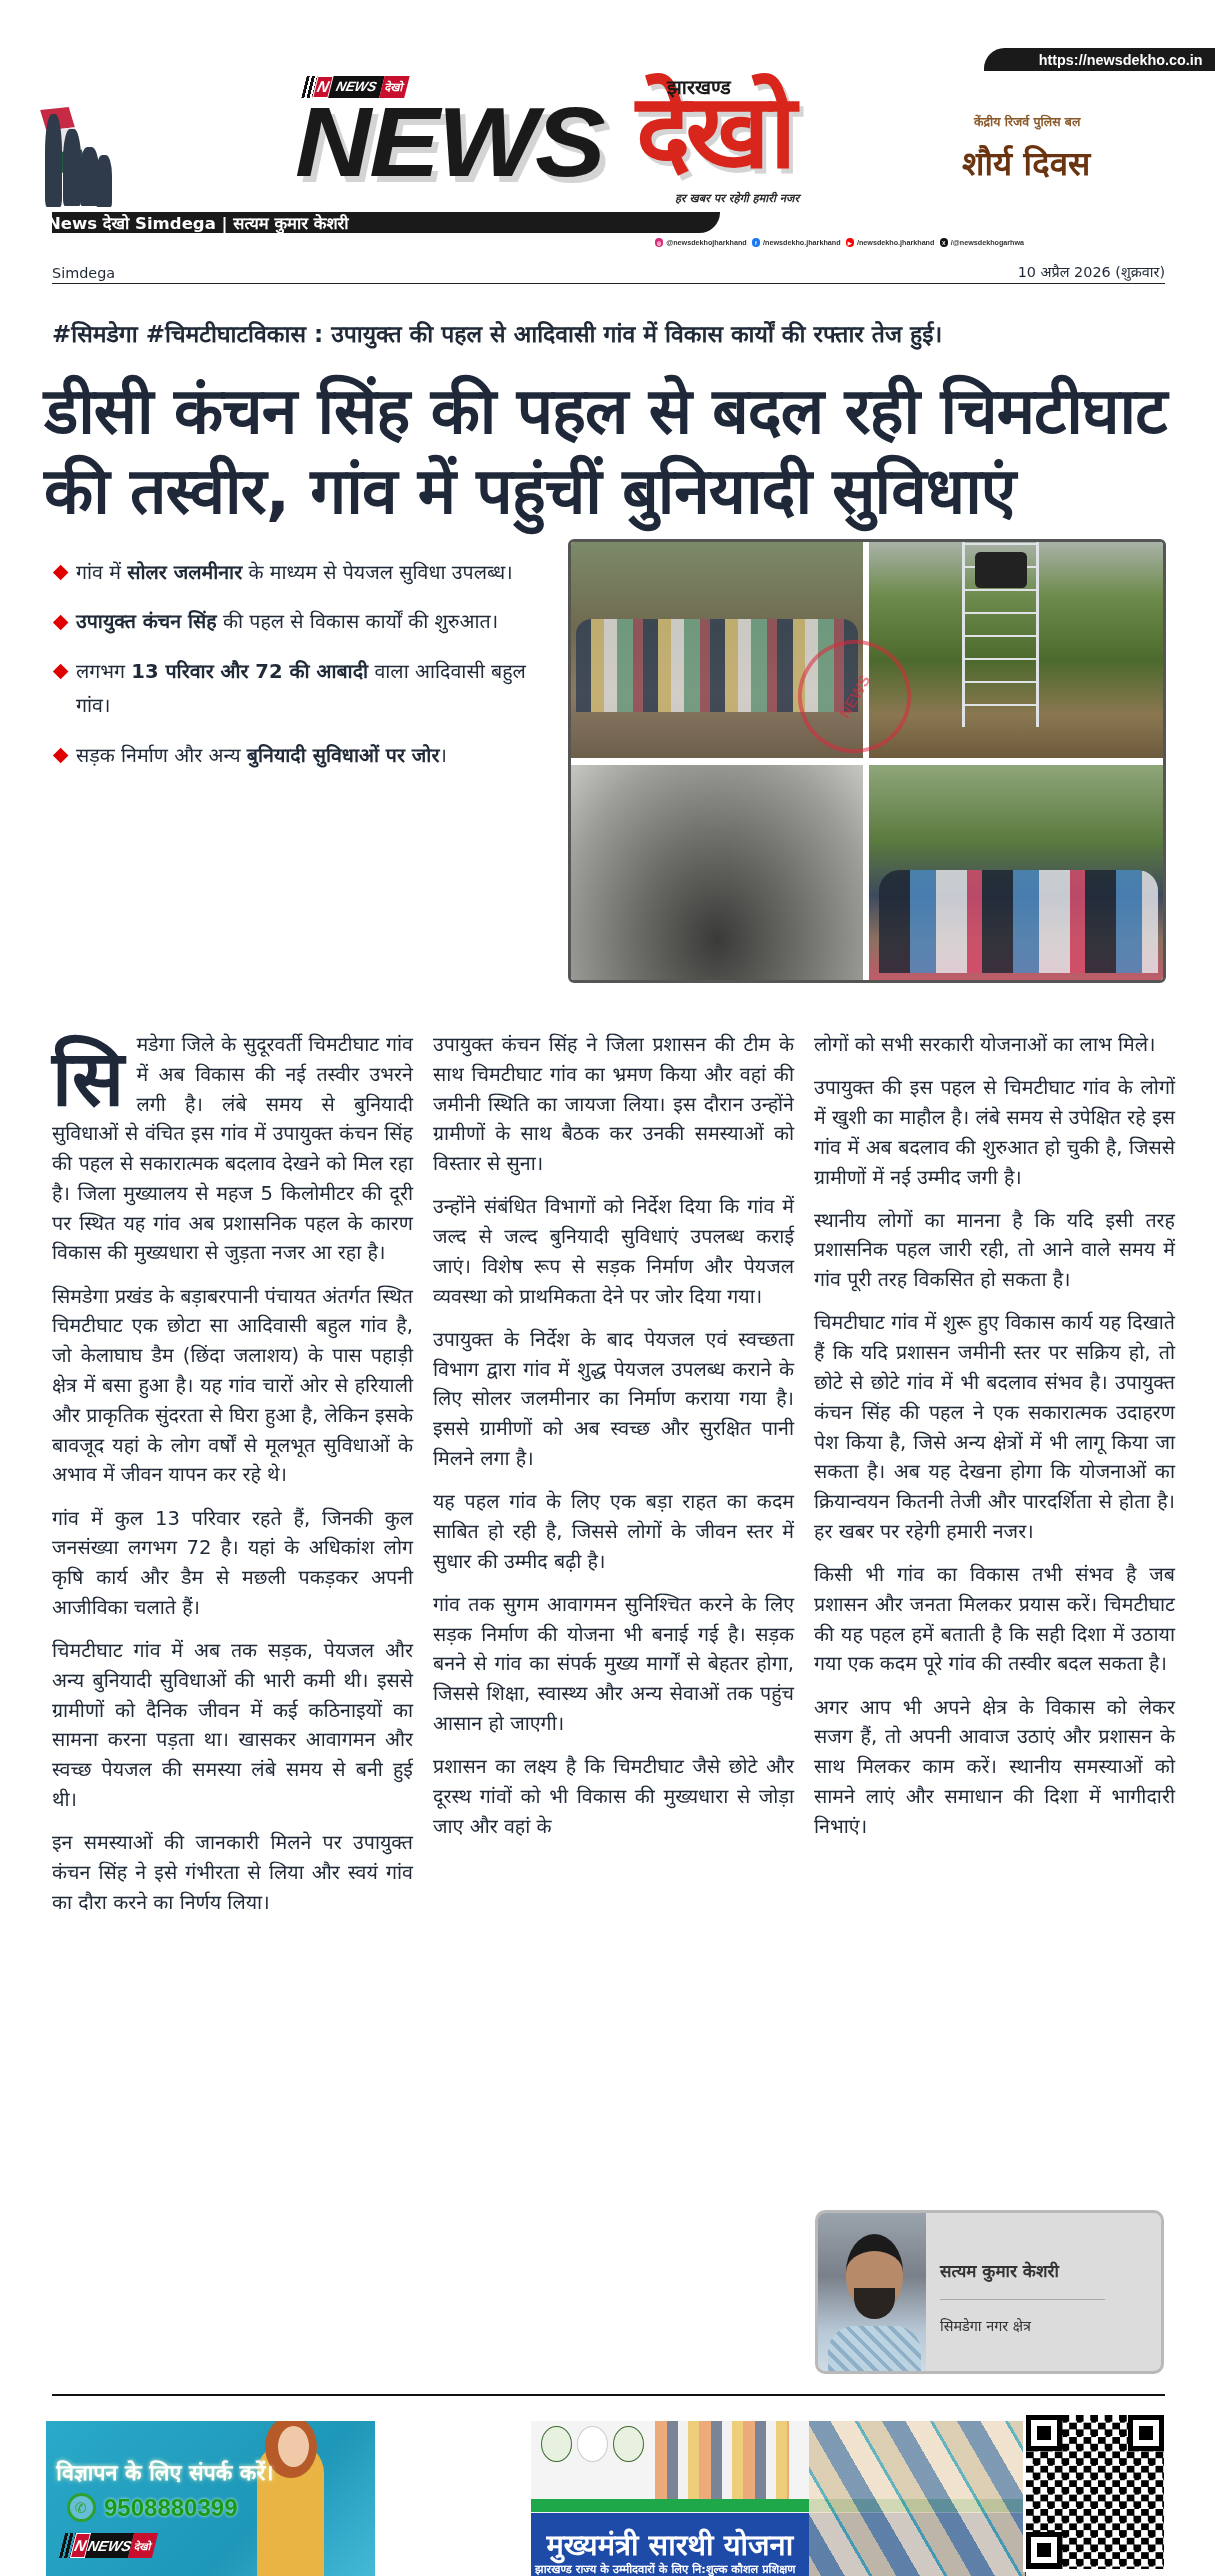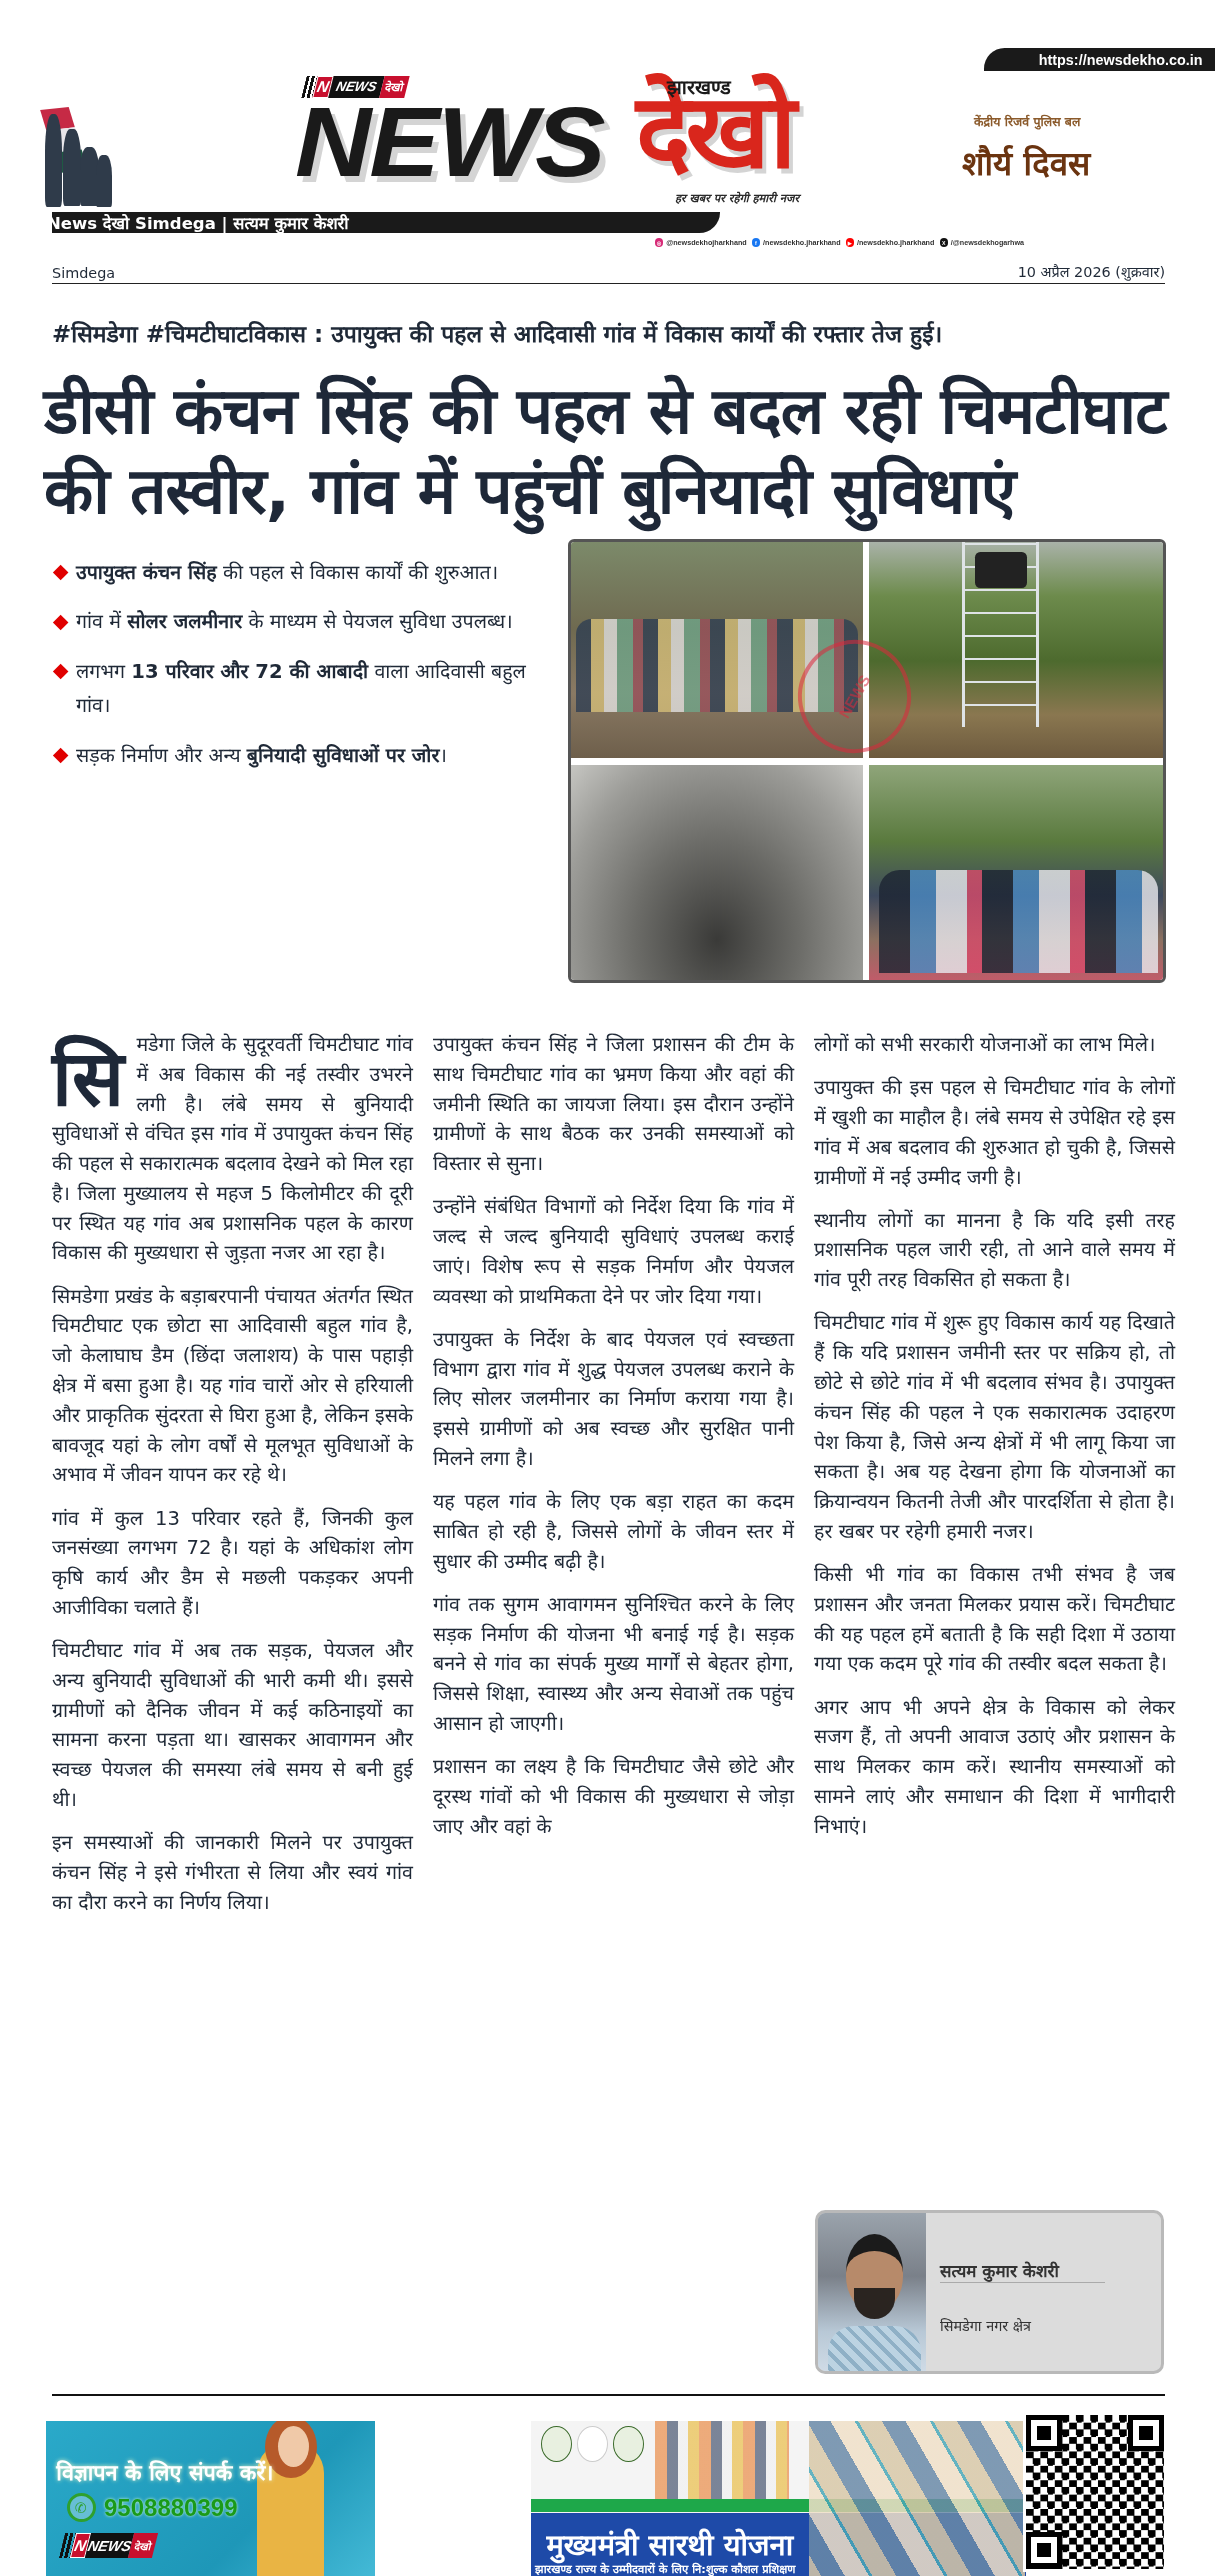--- a/index.html
+++ b/index.html
@@ -70,21 +70,21 @@
   .c3 { left: 814px; }
   .dropcap { float: left; font: 700 77px/1 "DejaVu Sans", sans-serif; color: #1e2838; margin: 10.3px 12.4px 0 0; }
   .quote { padding: 5.2px 15.5px 5.2px 15.5px; margin: 17.5px 0 31px 0; }
 
   
   .author-card { position: absolute; left: 815px; top: 2210px; width: 349px; height: 164px; background: #dcdcdc; border: 3.6px solid #b9b9b9; border-radius: 10.3px; overflow: hidden; }
   .author-photo { position: absolute; left: 0; top: 0; width: 108px; height: 100%; background: linear-gradient(180deg,#9aa3ac 0%,#7a8089 40%,#b8c8d6 75%,#cfdbe6 100%); }
   .author-head { position:absolute; left: 28px; top: 20.6px; width: 57px; height: 77px; background: #b78a6a; border-radius: 50% 50% 45% 45%; border-top: 17.5px solid #1b1b1b; }
   .author-beard { position:absolute; left: 36px; top: 75px; width: 41px; height: 31px; background: #2a2420; border-radius: 0 0 20.6px 20.6px; }
   .author-shirt { position:absolute; left: 10.3px; top: 113px; width: 93px; height: 52px; background: repeating-linear-gradient(45deg,#bcd3e2 0 6.2px,#8fb0c6 6.2px 10.3px); border-radius: 26px 26px 0 0; }
-  .author-name { position: absolute; left: 122px; top: 47px; width: 165px; font: 700 17px/1.3 "DejaVu Sans", sans-serif; color: #333; border-bottom: 1.5px solid #aaa; padding-bottom: 0; }
+  .author-name { position: absolute; left: 122px; top: 47px; width: 165px; font: 700 17px/1.3 "DejaVu Sans", sans-serif; color: #333; border-bottom: 1.5px solid #aaa; padding-bottom: 17px; }
   .author-area { position: absolute; left: 122px; top: 103px; font: 14.4px "DejaVu Sans", sans-serif; color: #333; }
 
   .footer-rule { position: absolute; left: 52px; top: 2394px; width: 1113px; border-top: 2.1px solid #111; }
 
   
   .ad-contact { position: absolute; left: 46px; top: 2421px; width: 329px; height: 191px; background: linear-gradient(135deg,#2aa9c9 0%,#1e97b8 60%,#4cc1dd 100%); overflow:hidden; }
   .ad-contact .t1x { position:absolute; left: 10.3px; top: 36px; font: 700 21.6px "DejaVu Sans", sans-serif; color: #fff; text-shadow: 0 0 4.1px #e6f7c6; }
   .ad-contact .wa { position:absolute; left: 20.6px; top: 72px; width: 29px; height: 29px; border: 3.1px solid #2ea02e; border-radius: 50%; color:#2ea02e; font: 700 14.4px "DejaVu Sans", sans-serif; display:flex; align-items:center; justify-content:center; background: rgba(255,255,255,.3); }
   .ad-contact .phone { position:absolute; left: 58px; top: 73px; font: 700 24px "Liberation Sans", sans-serif; color: #1a9a1a; text-shadow: 0 0 3.1px #d6ffd6; }
   .ad-contact .logo2 { position:absolute; left: 15.5px; top: 112px; width: 93px; height: 25px; display:flex; transform: skewX(-14deg); }
@@ -171,22 +171,22 @@
 
 <div class="dateline">
   <span>Simdega</span>
   <span>10 अप्रैल 2026 (शुक्रवार)</span>
 </div>
 
 <div class="kicker">#सिमडेगा #चिमटीघाटविकास : उपायुक्त की पहल से आदिवासी गांव में विकास कार्यों की रफ्तार तेज हुई।</div>
 <h1 class="headline">डीसी कंचन सिंह की पहल से बदल रही चिमटीघाट की तस्वीर, गांव में पहुंचीं बुनियादी सुविधाएं</h1>
 
 <ul class="highlights">
+  <li><span class="diamond"></span><span>गांव में </span><b>सोलर जलमीनार</b><span> के माध्यम से पेयजल सुविधा उपलब्ध।</span></li>
   <li><span class="diamond"></span><span></span><b>उपायुक्त कंचन सिंह</b><span> की पहल से विकास कार्यों की शुरुआत।</span></li>
-  <li><span class="diamond"></span><span>गांव में </span><b>सोलर जलमीनार</b><span> के माध्यम से पेयजल सुविधा उपलब्ध।</span></li>
   <li><span class="diamond"></span><span>लगभग </span><b>13 परिवार और 72 की आबादी</b><span> वाला आदिवासी बहुल गांव।</span></li>
   <li><span class="diamond"></span><span>सड़क निर्माण और अन्य </span><b>बुनियादी सुविधाओं पर जोर</b><span>।</span></li>
 </ul>
 
 <figure class="collage">
   <div class="tile t1">
       <div class="people"></div>
     </div>
   <div class="tile t2">
       <div class="tower"></div>

